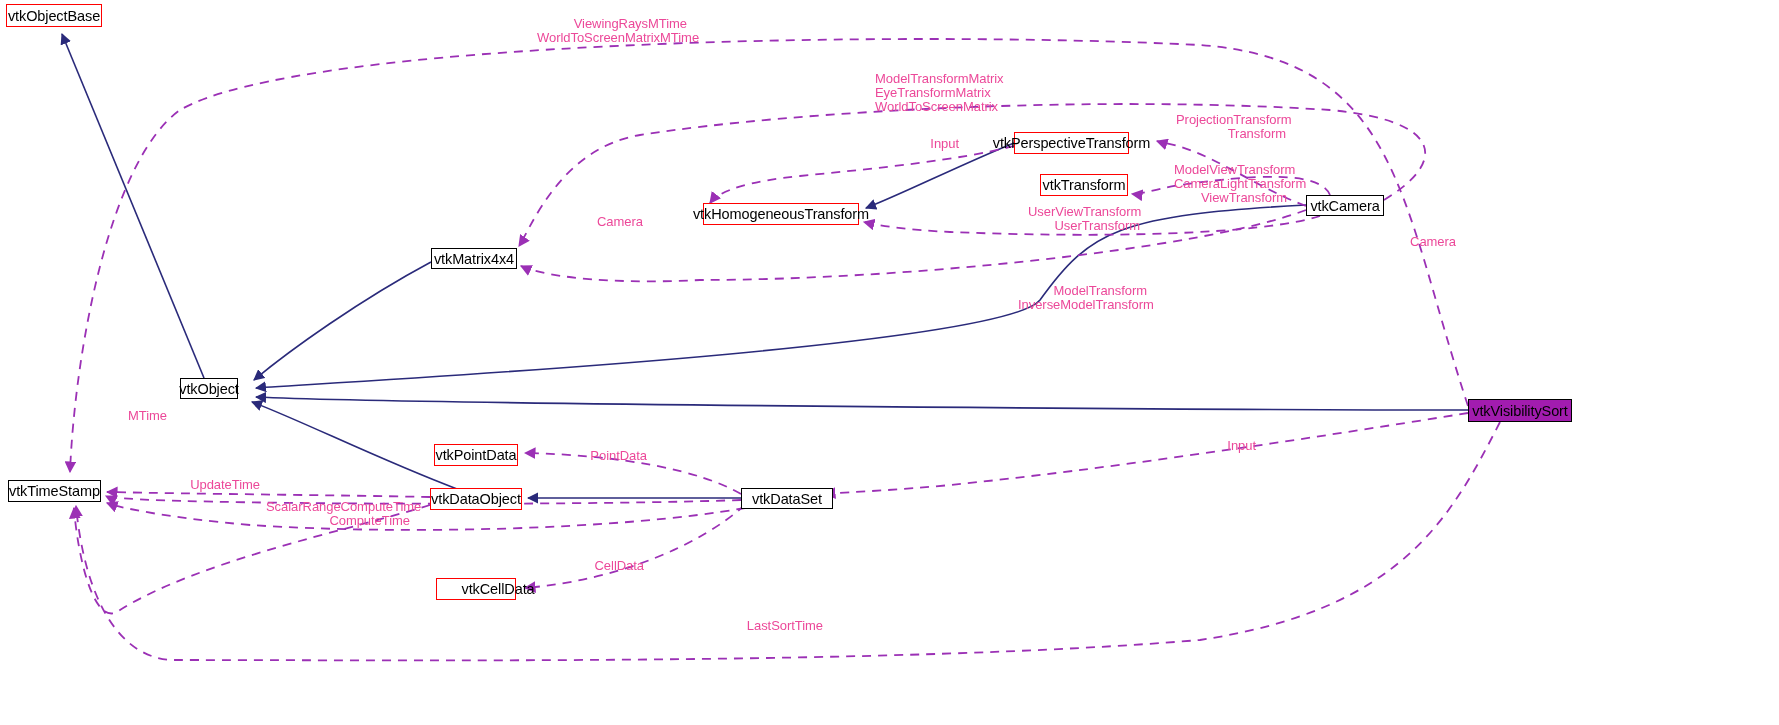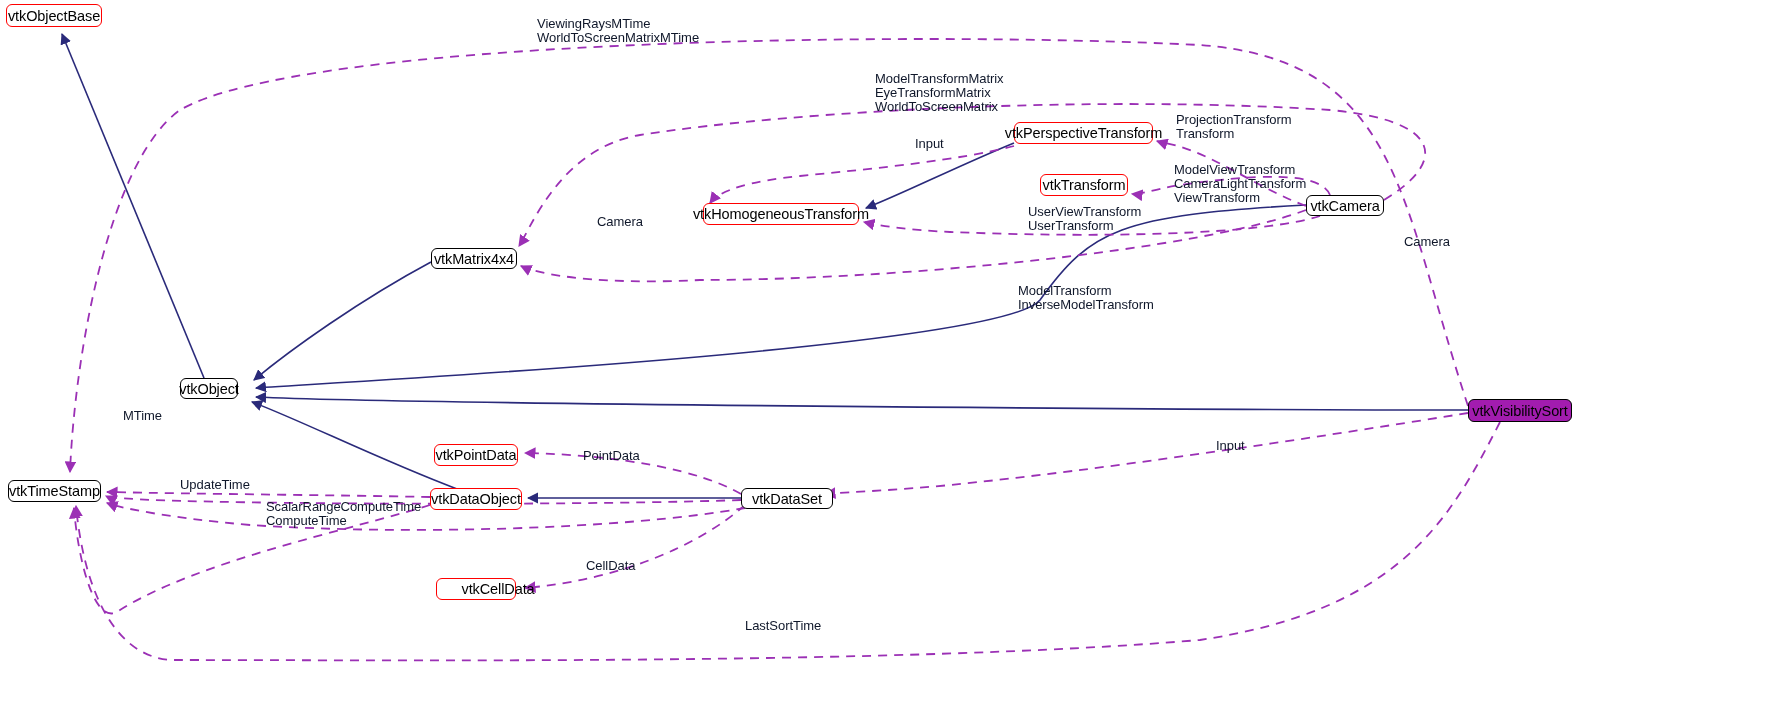--- a/index.html
+++ b/index.html
@@ -18,31 +18,30 @@
     box-sizing:border-box;
     display:flex;
     align-items:center;
     justify-content:center;
     white-space:nowrap;
     font-size:14.5px;
     color:#000000;
     background:#ffffff;
     letter-spacing:-0.1px;
     z-index:3;
-    border-radius:6px;
   }
   .node.red{border:1.6px solid #ff0000;}
   .node.black{border:1.6px solid #000000;}
   .node.current{border:1.6px solid #000000;background:#a21caf;}
   .edge-label{
     position:absolute;
     font-size:13px;
-    color:#0f172a;
+    color:#ec4899;
     white-space:pre;
-    text-align:left;
+    text-align:right;
     line-height:14px;
     z-index:2;
     letter-spacing:-0.05px;
   }
 </style>
 </head>
 <body>
 
 <div id="diagram">
 
@@ -81,21 +80,21 @@
       <path d="M 741 500 C 600 505 300 505 150 500 C 120 498 110 498 106 496"></path>
       <path d="M 745 508 C 620 530 400 535 250 525 C 170 518 120 508 107 503"></path>
       <path d="M 430 497 C 330 495 200 494 107 492"></path>
       <path d="M 430 505 C 350 530 200 560 120 610 C 95 630 78 560 74 508"></path>
     </g>
   </svg>
 
   <div class="node red" style="left:6px;top:4px;width:96px;height:23px;">
       <span>vtkObjectBase</span>
     </div>
-  <div class="node red" style="left:1014px;top:122px;width:139px;height:22px;">
+  <div class="node red" style="left:1014px;top:132px;width:115px;height:22px;">
       <span>vtkPerspectiveTransform</span>
     </div>
   <div class="node red" style="left:1040px;top:174px;width:88px;height:22px;">
       <span>vtkTransform</span>
     </div>
   <div class="node black" style="left:1306px;top:195px;width:78px;height:21px;">
       <span>vtkCamera</span>
     </div>
   <div class="node red" style="left:703px;top:203px;width:156px;height:22px;">
       <span>vtkHomogeneousTransform</span>

